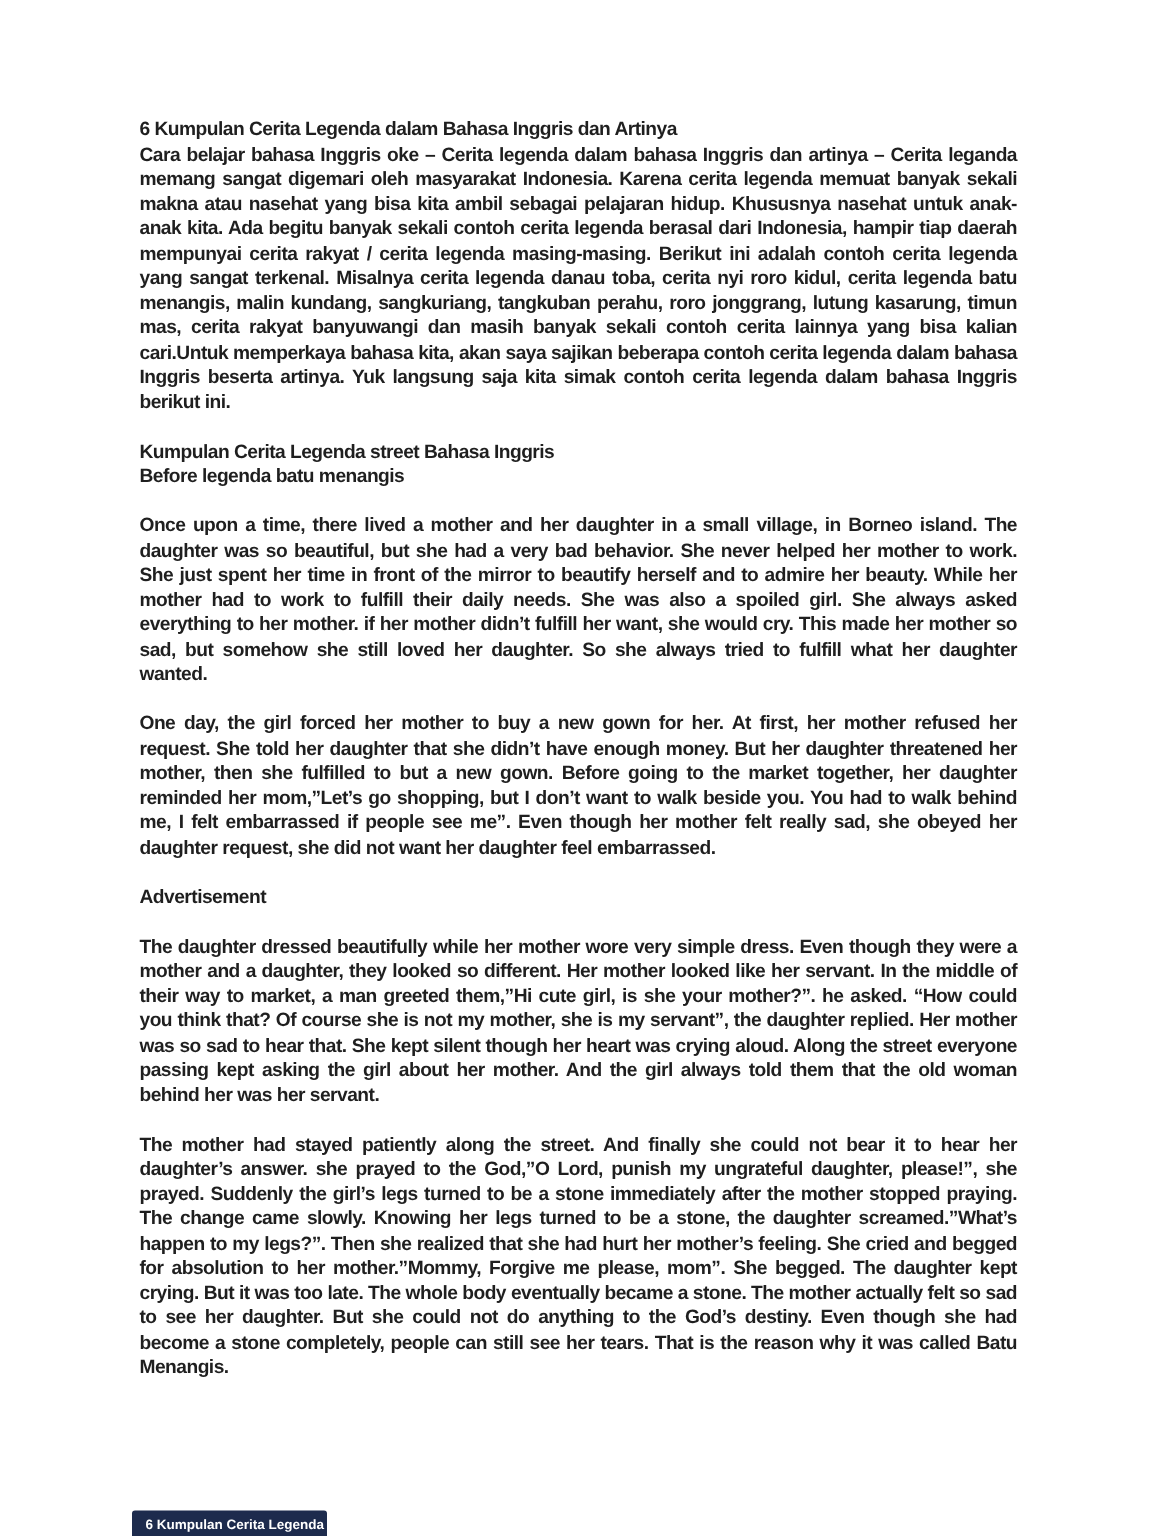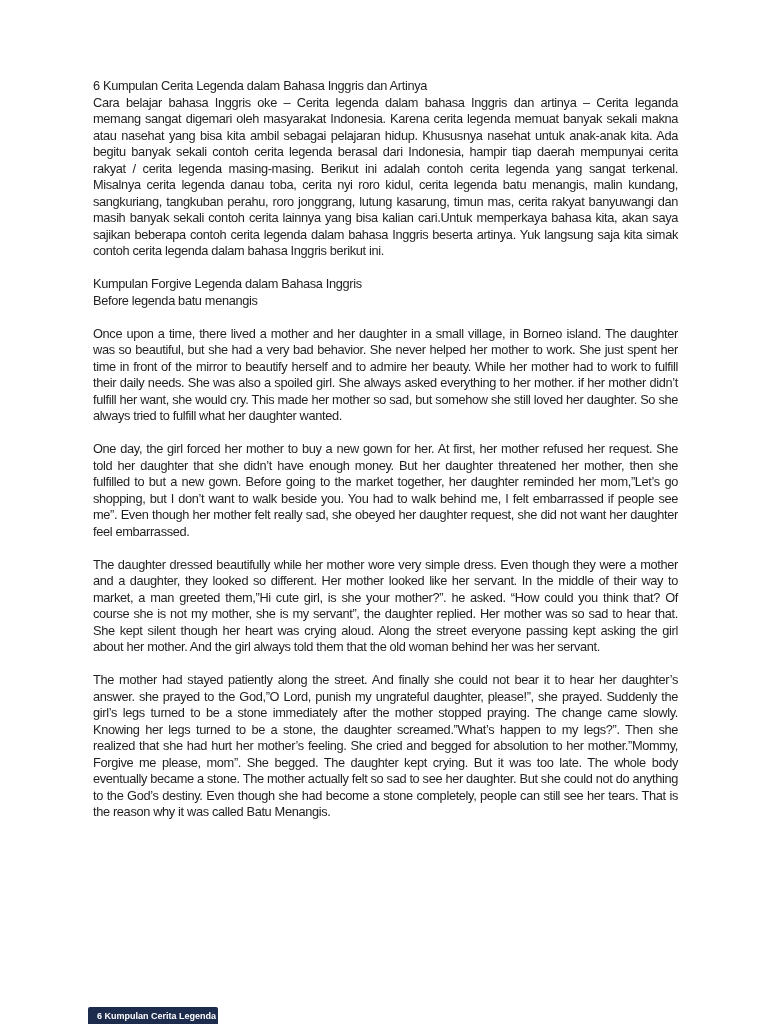--- a/index.html
+++ b/index.html
@@ -18,21 +18,21 @@
     position: absolute;
     inset: 0;
     background: #ffffff;
   }
   .doc {
     position: absolute;
     left: 93px;
     top: 78px;
     width: 585px;
     color: #1f1f1f;
-    font-weight: 400;
+    font-weight: 700;
     font-size: 12.8px;
     line-height: 16.5px;
     letter-spacing: -0.35px;
   }
   .block {
     margin: 0 0 16.5px 0;
   }
   .block p {
     margin: 0;
     text-align: justify;
@@ -59,32 +59,35 @@
 
 <div class="page">
   <div class="doc">
 
     <div class="block">
       <p>6 Kumpulan Cerita Legenda dalam Bahasa Inggris dan Artinya</p>
       <p>Cara belajar bahasa Inggris oke – Cerita legenda dalam bahasa Inggris dan artinya – Cerita leganda memang sangat digemari oleh masyarakat Indonesia. Karena cerita legenda memuat banyak sekali makna atau nasehat yang bisa kita ambil sebagai pelajaran hidup. Khususnya nasehat untuk anak-anak kita. Ada begitu banyak sekali contoh cerita legenda berasal dari Indonesia, hampir tiap daerah mempunyai cerita rakyat / cerita legenda masing-masing. Berikut ini adalah contoh cerita legenda yang sangat terkenal. Misalnya cerita legenda danau toba, cerita nyi roro kidul, cerita legenda batu menangis, malin kundang, sangkuriang, tangkuban perahu, roro jonggrang, lutung kasarung, timun mas, cerita rakyat banyuwangi dan masih banyak sekali contoh cerita lainnya yang bisa kalian cari.Untuk memperkaya bahasa kita, akan saya sajikan beberapa contoh cerita legenda dalam bahasa Inggris beserta artinya. Yuk langsung saja kita simak contoh cerita legenda dalam bahasa Inggris berikut ini.</p>
     </div>
 
     <div class="block">
-      <p>Kumpulan Forgive Legenda dalam Bahasa Inggris</p>
+      <p>Kumpulan Cerita Legenda street Bahasa Inggris</p>
       <p>Before legenda batu menangis</p>
     </div>
 
     <div class="block">
       <p>Once upon a time, there lived a mother and her daughter in a small village, in Borneo island. The daughter was so beautiful, but she had a very bad behavior. She never helped her mother to work. She just spent her time in front of the mirror to beautify herself and to admire her beauty. While her mother had to work to fulfill their daily needs. She was also a spoiled girl. She always asked everything to her mother. if her mother didn’t fulfill her want, she would cry. This made her mother so sad, but somehow she still loved her daughter. So she always tried to fulfill what her daughter wanted.</p>
     </div>
 
     <div class="block">
       <p>One day, the girl forced her mother to buy a new gown for her. At first, her mother refused her request. She told her daughter that she didn’t have enough money. But her daughter threatened her mother, then she fulfilled to but a new gown. Before going to the market together, her daughter reminded her mom,”Let’s go shopping, but I don’t want to walk beside you. You had to walk behind me, I felt embarrassed if people see me”. Even though her mother felt really sad, she obeyed her daughter request, she did not want her daughter feel embarrassed.</p>
     </div>
 
+    <div class="block">
+      <p>Advertisement</p>
+    </div>
 
     <div class="block">
       <p>The daughter dressed beautifully while her mother wore very simple dress. Even though they were a mother and a daughter, they looked so different. Her mother looked like her servant. In the middle of their way to market, a man greeted them,”Hi cute girl, is she your mother?”. he asked. “How could you think that? Of course she is not my mother, she is my servant”, the daughter replied. Her mother was so sad to hear that. She kept silent though her heart was crying aloud. Along the street everyone passing kept asking the girl about her mother. And the girl always told them that the old woman behind her was her servant.</p>
     </div>
 
     <div class="block">
       <p>The mother had stayed patiently along the street. And finally she could not bear it to hear her daughter’s answer. she prayed to the God,”O Lord, punish my ungrateful daughter, please!”, she prayed. Suddenly the girl’s legs turned to be a stone immediately after the mother stopped praying. The change came slowly. Knowing her legs turned to be a stone, the daughter screamed.”What’s happen to my legs?”. Then she realized that she had hurt her mother’s feeling. She cried and begged for absolution to her mother.”Mommy, Forgive me please, mom”. She begged. The daughter kept crying. But it was too late. The whole body eventually became a stone. The mother actually felt so sad to see her daughter. But she could not do anything to the God’s destiny. Even though she had become a stone completely, people can still see her tears. That is the reason why it was called Batu Menangis.</p>
     </div>
 
   </div>

